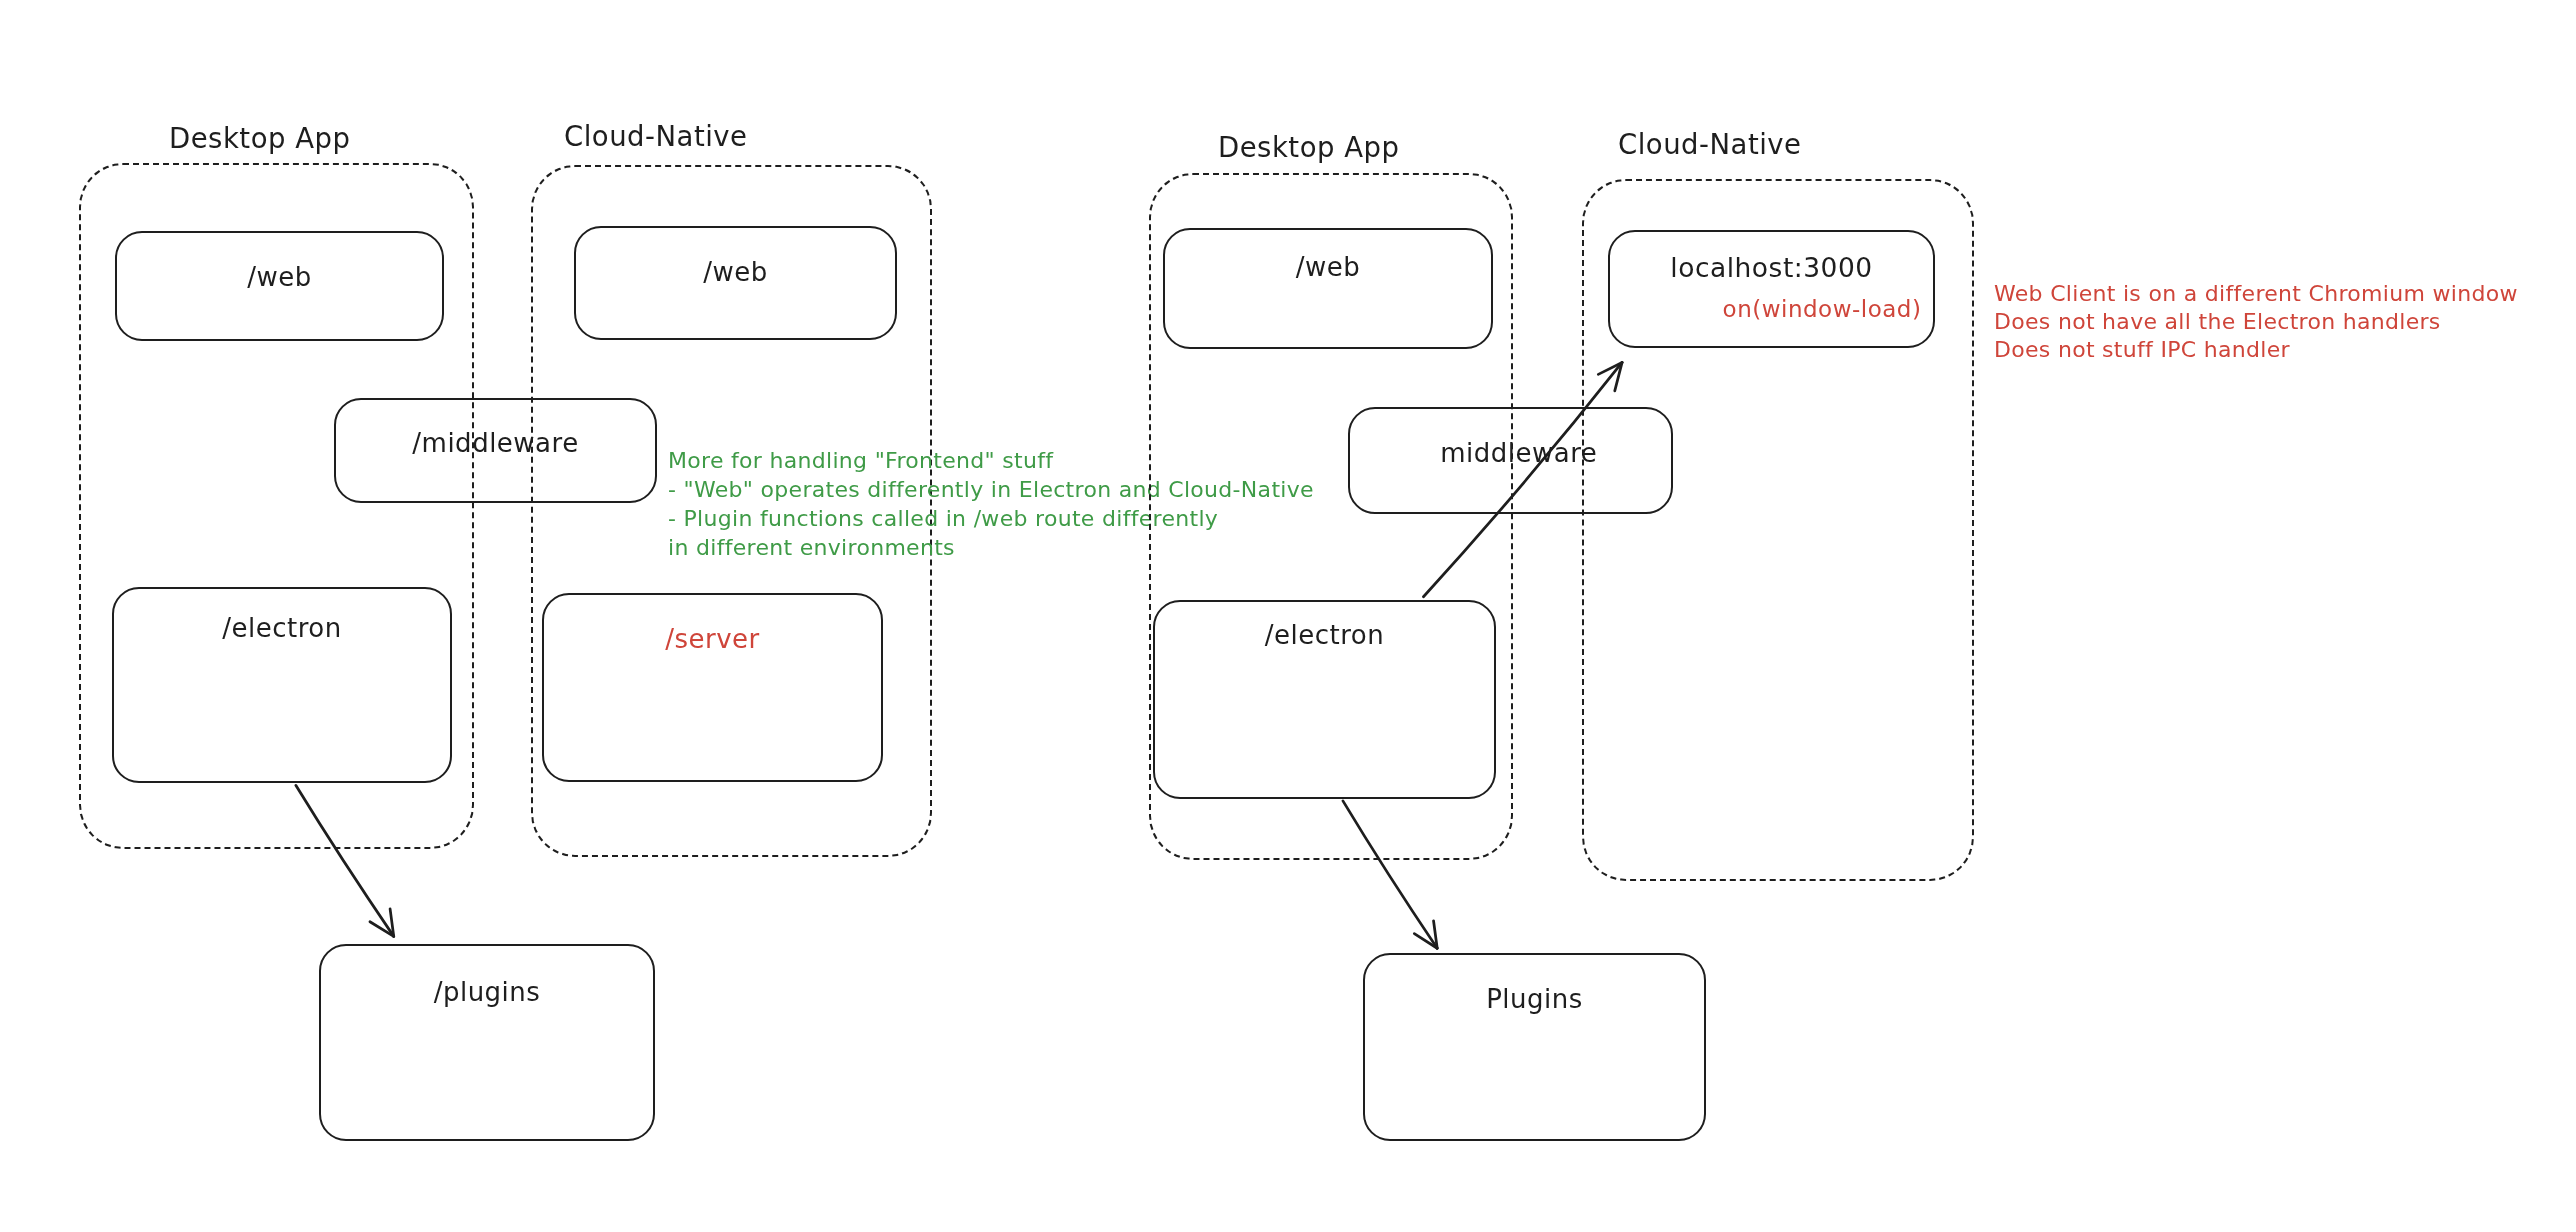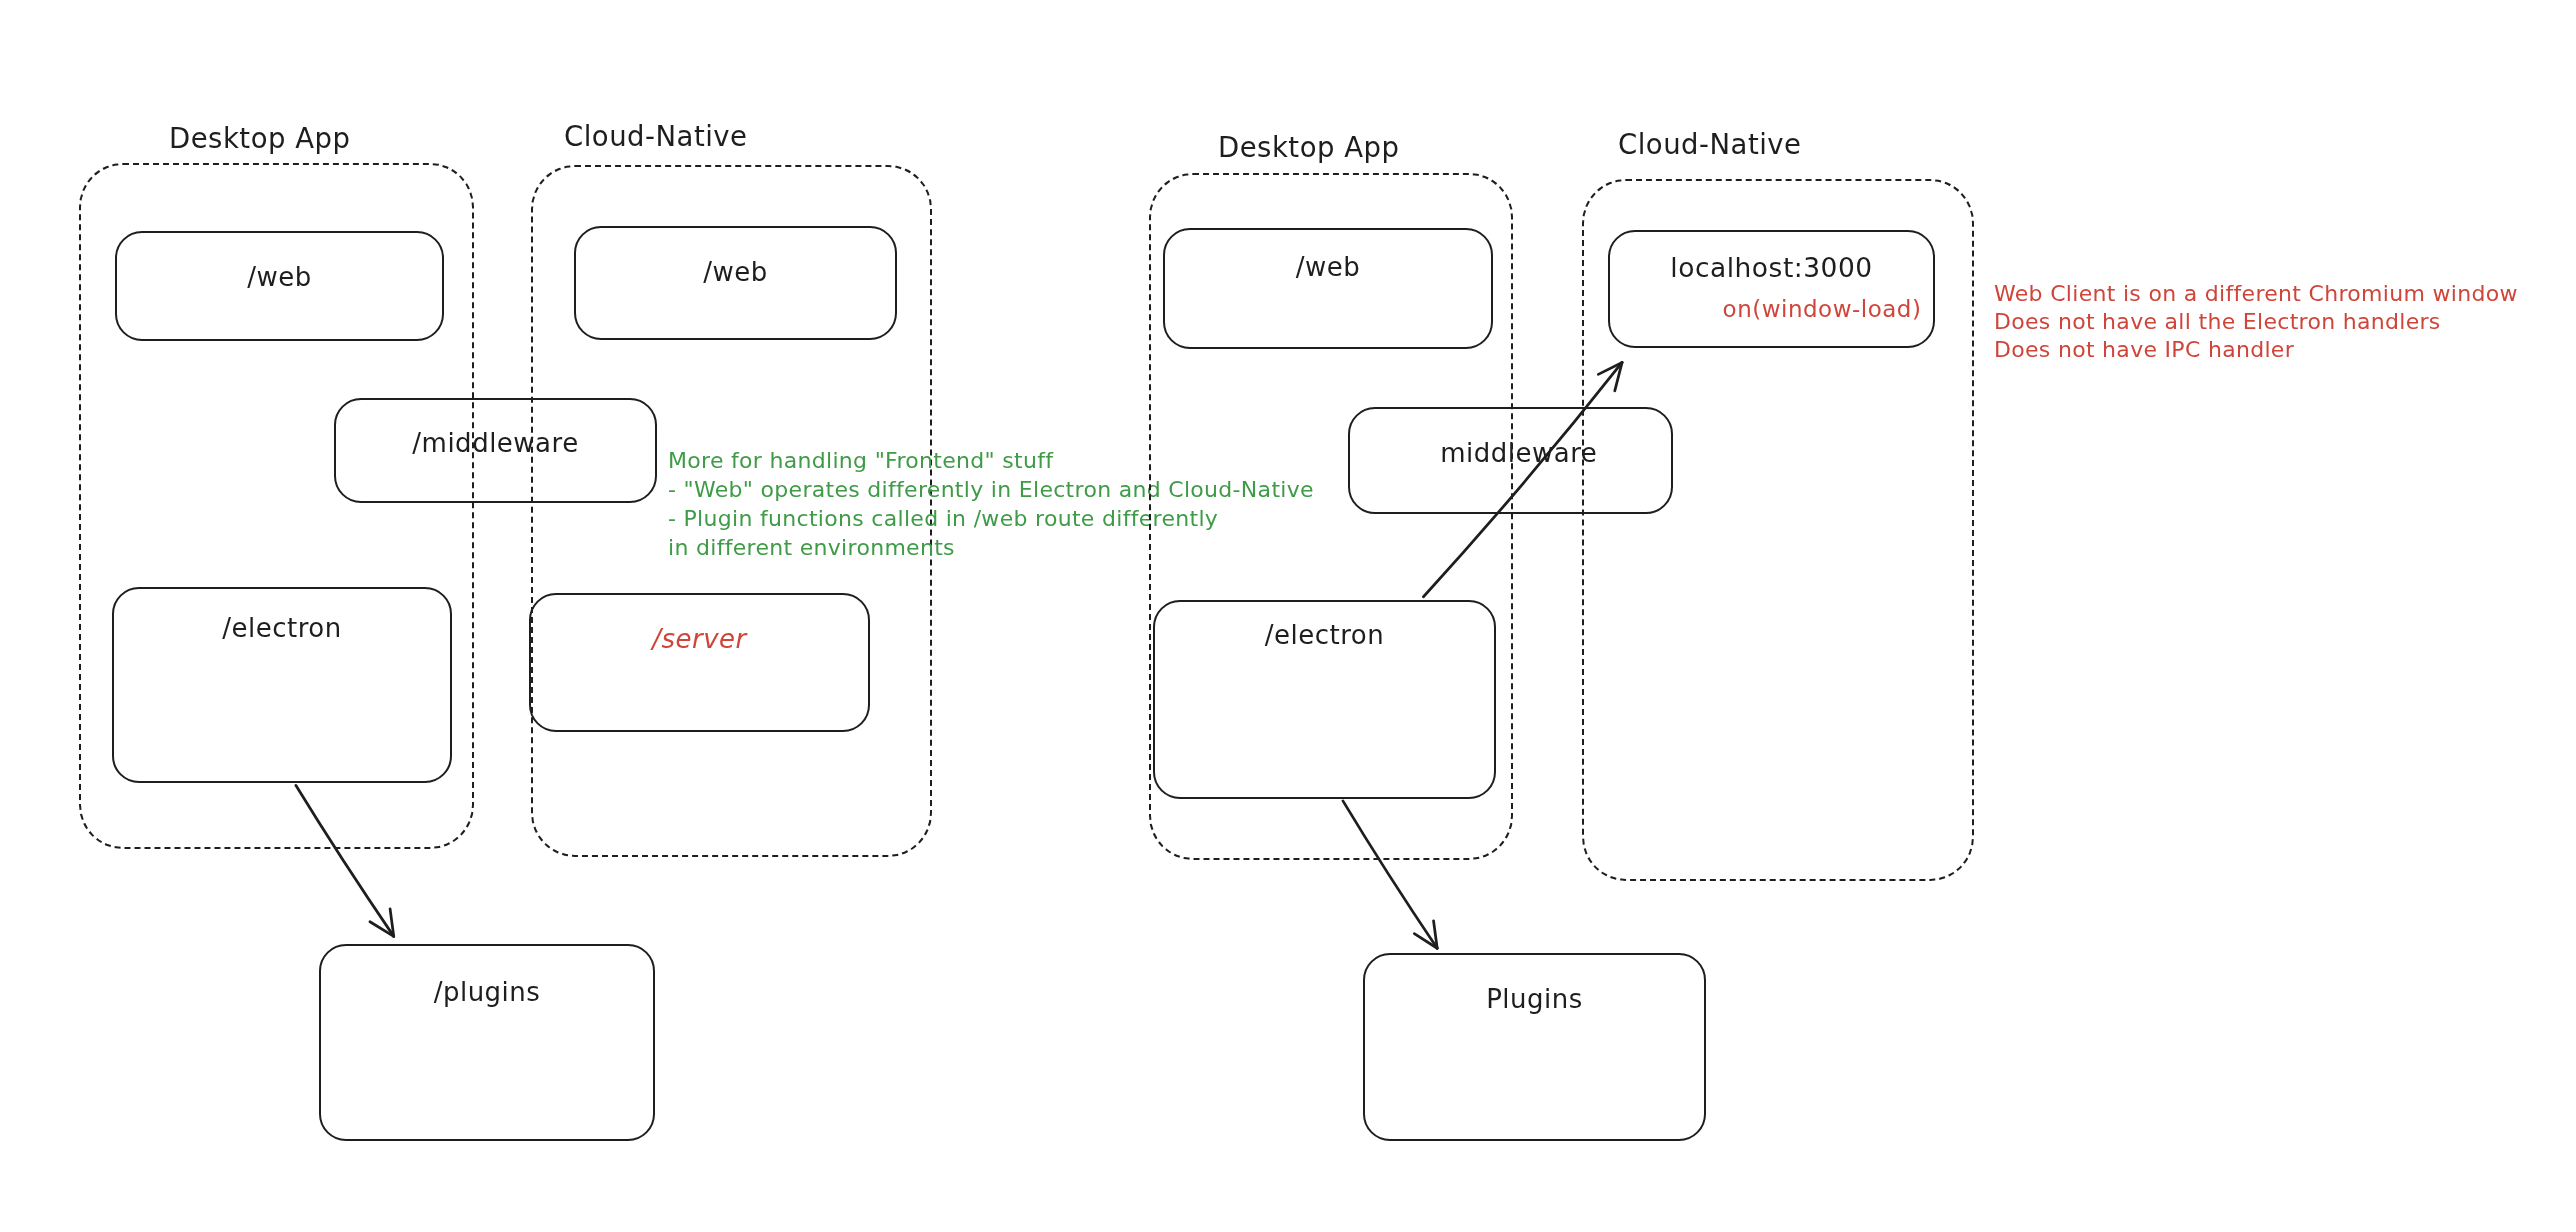--- a/index.html
+++ b/index.html
@@ -56,21 +56,21 @@
   .cont-a{left:79px;top:163px;width:391px;height:682px;}
   .cont-b{left:531px;top:165px;width:397px;height:688px;}
   .b-web-a{left:115px;top:231px;width:329px;height:110px;}
   .b-web-a .box-label{padding-top:29px;}
   .b-web-b{left:574px;top:226px;width:323px;height:114px;}
   .b-web-b .box-label{padding-top:29px;}
   .b-middleware-l{left:314px;top:398px;width:323px;height:105px;margin-left:20px;}
   .b-middleware-l .box-label{padding-top:27.5px;}
   .b-electron-l{left:112px;top:587px;width:340px;height:196px;}
   .b-electron-l .box-label{padding-top:24px;}
-  .b-server{left:529px;top:593px;width:341px;height:139px;font-style:italic;}
+  .b-server{left:542px;top:593px;width:341px;height:189px;}
   .b-server .box-label{padding-top:29px;}
   .b-plugins-l{left:319px;top:944px;width:336px;height:197px;}
   .b-plugins-l .box-label{padding-top:31px;}
   .note-green{left:668px;top:413px;}
 
   
   .t-right-desktop{left:1218px;top:131px;width:201px;}
   .t-right-cloud{left:1618px;top:128px;width:201px;}
   .cont-c{left:1149px;top:173px;width:360px;height:683px;}
   .cont-d{left:1582px;top:179px;width:388px;height:698px;}
@@ -152,21 +152,21 @@
   <div class="box b-electron-r">
     <span class="box-label">/electron</span>
   </div>
   <div class="box b-plugins-r">
     <span class="box-label">Plugins</span>
   </div>
 
   <div class="note red note-red">
     <span>Web Client is on a different Chromium window</span>
     <span>Does not have all the Electron handlers</span>
-    <span>Does not have IPC handler</span>
+    <span>Does not stuff IPC handler</span>
   </div>
 
   <svg id="arrows" viewBox="0 0 2814 1346" xmlns="http://www.w3.org/2000/svg">
 
     <g>
       <path d="M 323 858 Q 372 938 430 1023"></path>
       <path d="M 430 1023 L 426 993"></path>
       <path d="M 430 1023 L 404 1007"></path>
     </g>
 

